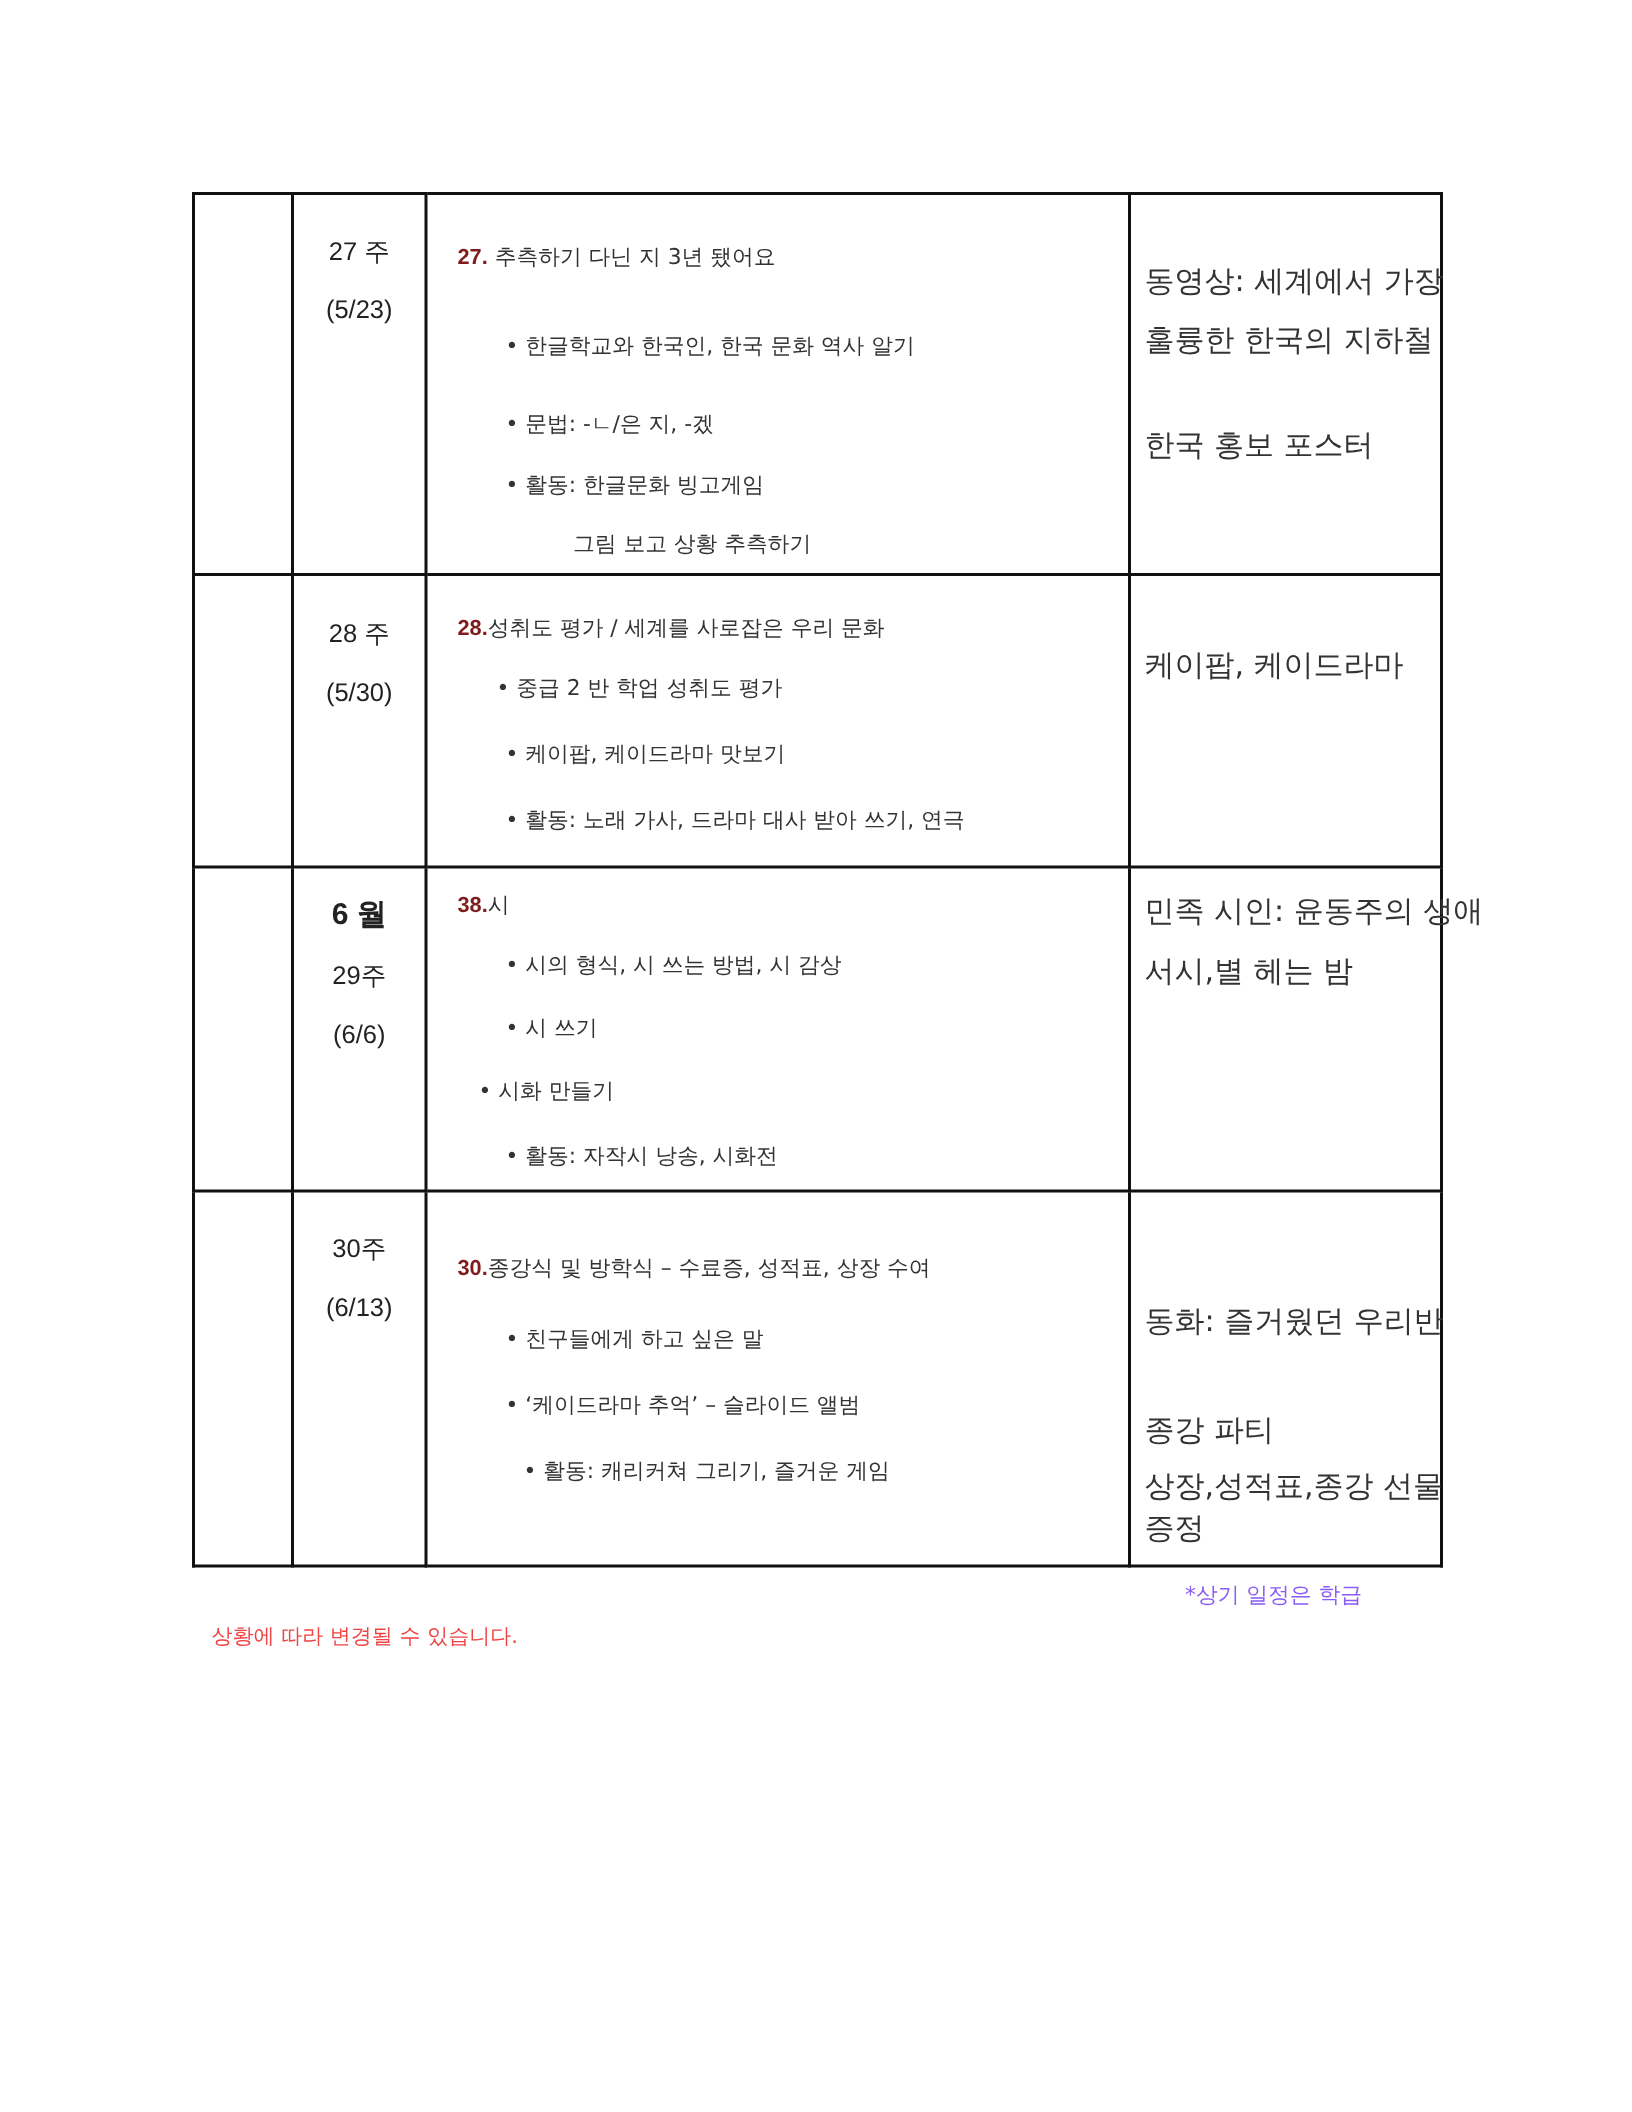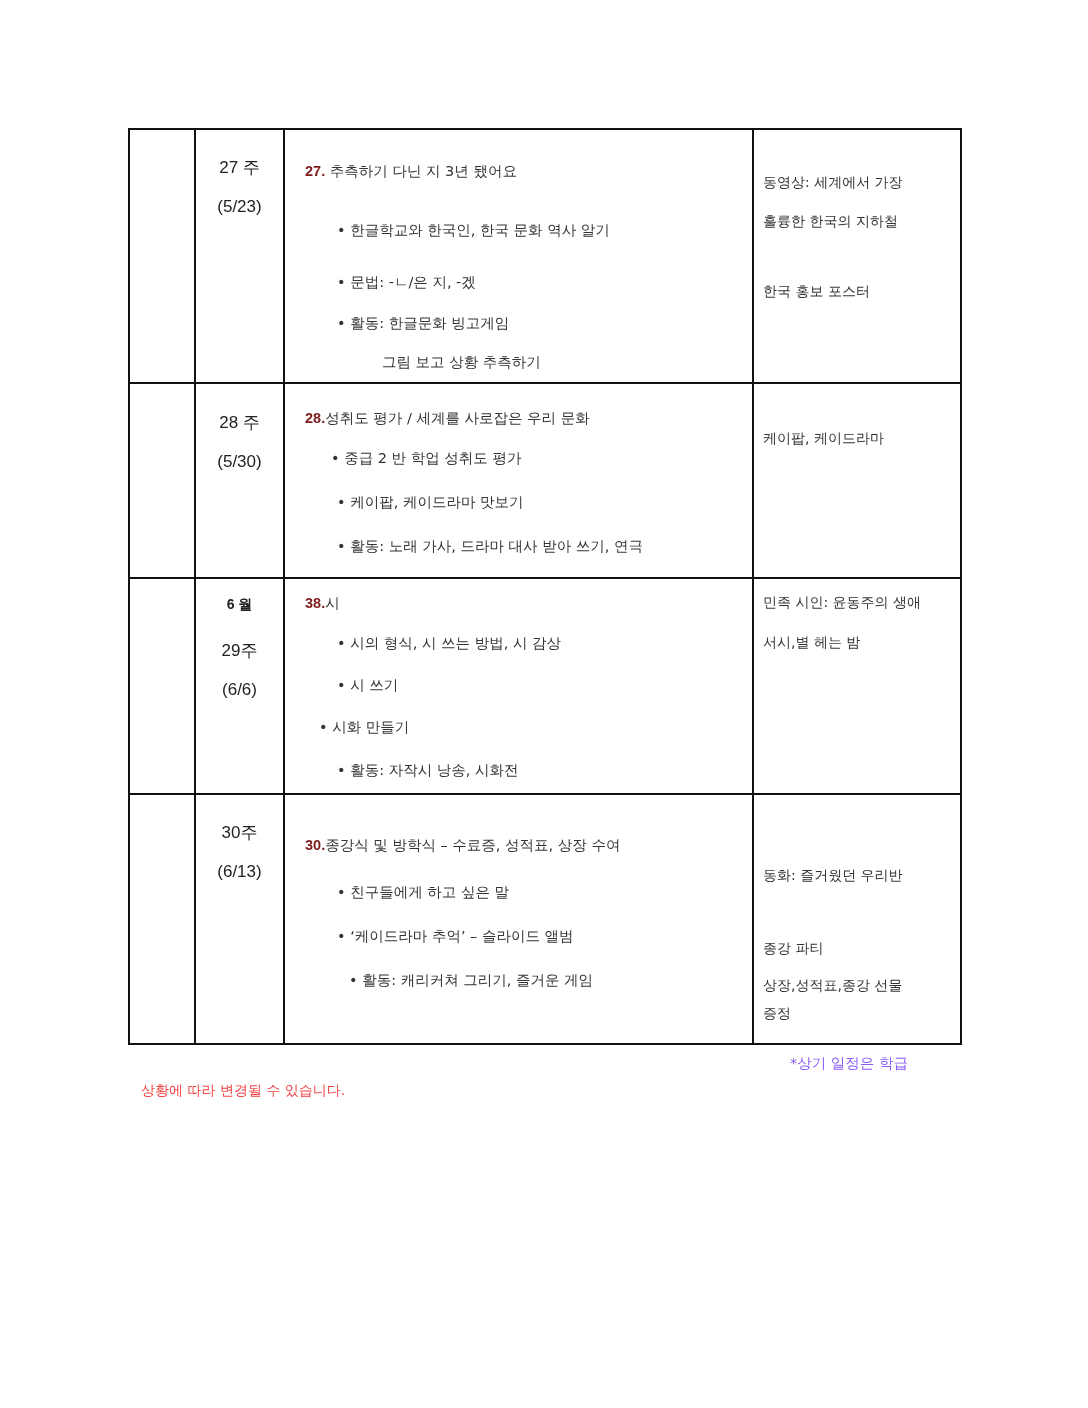--- a/index.html
+++ b/index.html
@@ -9,24 +9,24 @@
   table.sched td { border:2px solid #111; vertical-align:top; padding:0; position:relative; }
   .c0 { width:64px; }
   .c1 { width:87px; }
   .c2 { width:467px; }
   .c3 { width:206px; }
   .r1 td { height:252px; }
   .r2 td { height:193px; }
   .r3 td { height:214px; }
   .r4 td { height:248px; }
   .wk { position:absolute; left:0; right:0; text-align:center; font-family:"Liberation Sans", sans-serif; font-size:17px; color:#222; }
-  .wk.bold { font-weight:bold; font-size:14px; }
+  .wk.bold { font-weight:bold; font-size:20px; }
   .ln { position:absolute; white-space:nowrap; font-size:14.5px; color:#333; }
   .ln b { font-family:"Liberation Sans", sans-serif; font-weight:bold; color:#7f1d1d; }
-  .rs { position:absolute; left:9px; white-space:nowrap; font-size:14px; color:#333; }
+  .rs { position:absolute; left:9px; white-space:nowrap; font-size:20px; color:#333; }
   .note1 { position:absolute; left:790px; top:1054px; font-size:14.5px; color:#8b5cf6; white-space:nowrap; }
   .note2 { position:absolute; left:141px; top:1082px; font-size:14px; color:#ef4444; white-space:nowrap; }
 </style>
 </head>
 <body>
 
 <div class="page">
 <table class="sched">
 
   <tbody>

